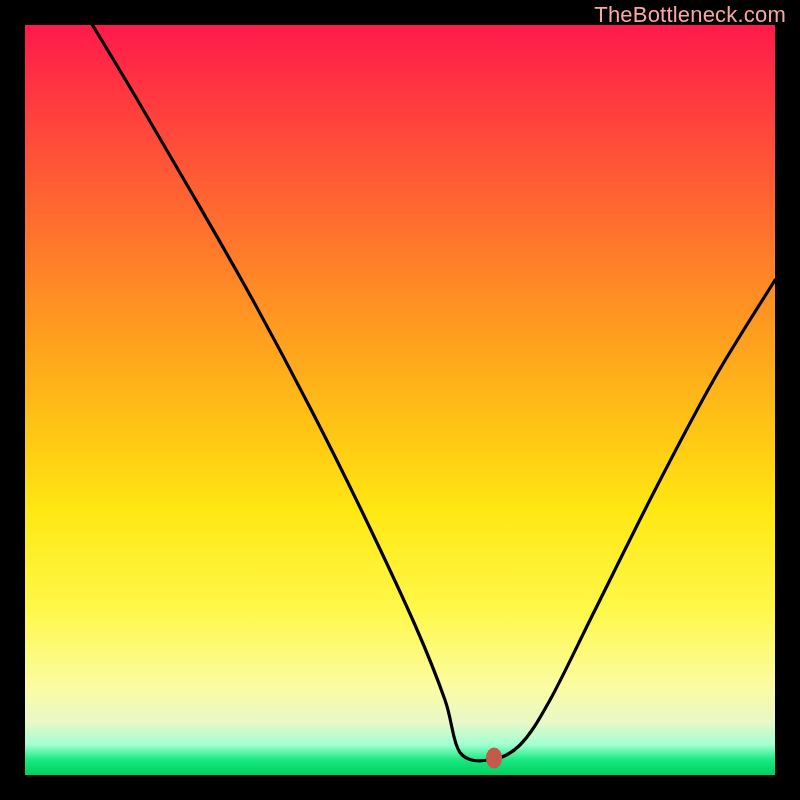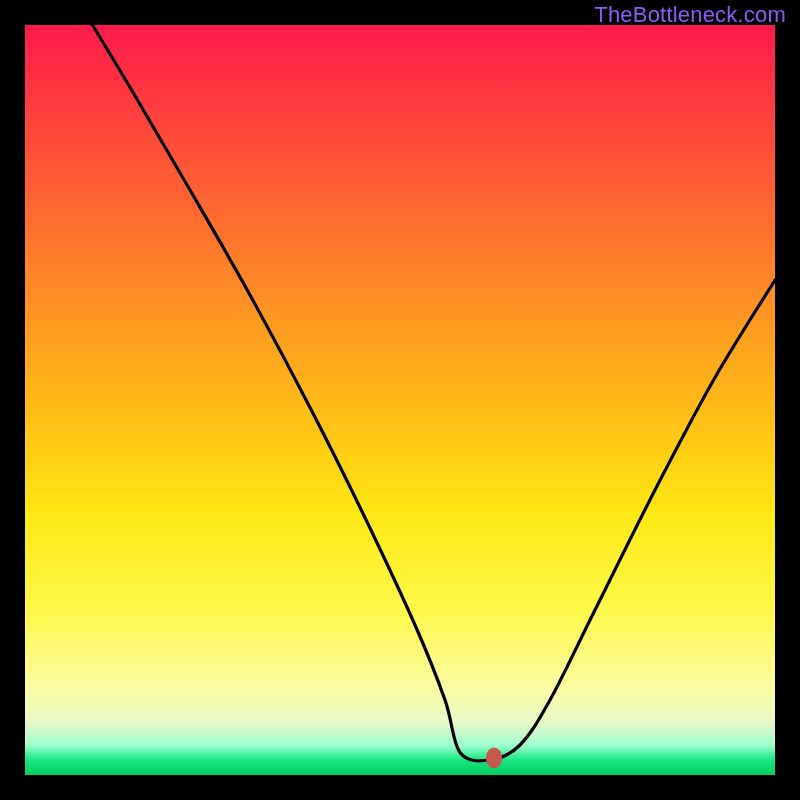--- a/index.html
+++ b/index.html
@@ -37,21 +37,21 @@
       #e8f8c8 93%,
       #9fffd0 96%,
       #18e880 98%,
       #00d060 100%
     );
   }
   .attribution {
     position: absolute;
     top: 2px;
     right: 14px;
-    color: #8b5cf6;
+    color: #fca5a5;
     font-size: 22px;
     font-weight: 500;
     letter-spacing: 0.2px;
     z-index: 5;
   }
   svg.curve {
     position: absolute;
     top: 0;
     left: 0;
     width: 750px;

